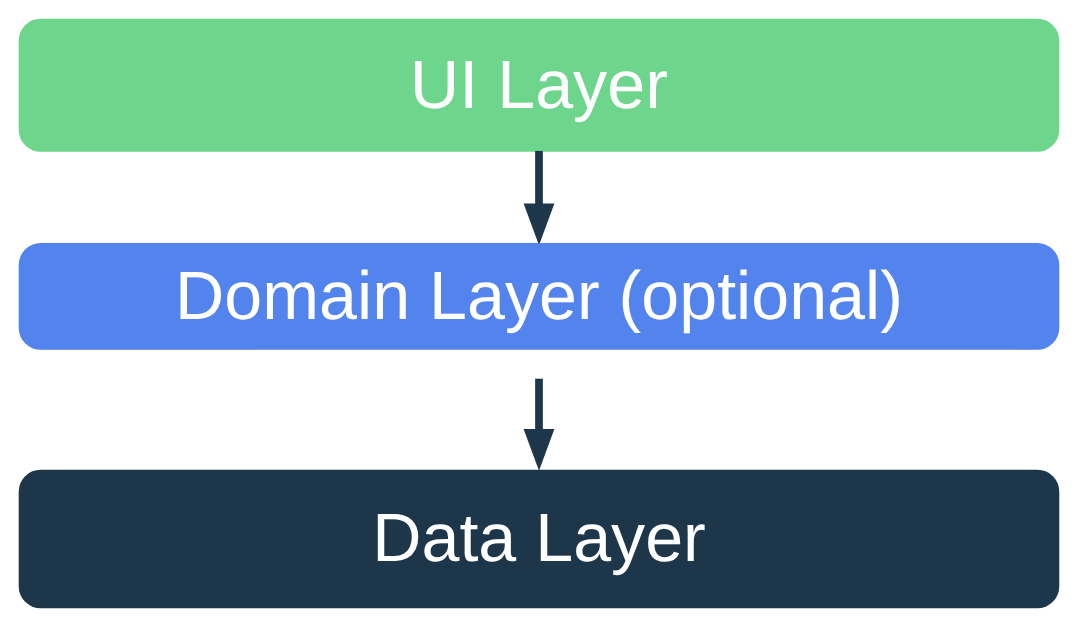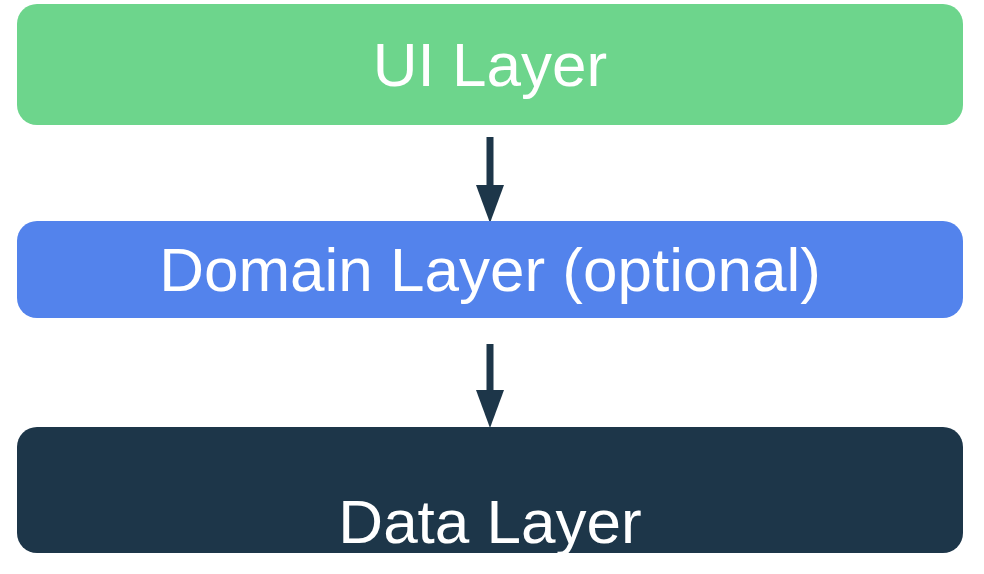--- a/index.html
+++ b/index.html
@@ -19,21 +19,21 @@
   }
   .layer-box {
     position: absolute;
     left: 17px;
     width: 946px;
     border-radius: 20px;
     display: flex;
     align-items: center;
     justify-content: center;
   }
-  .box-ui     { top: 4px;  height: 121px; }
+  .box-ui     { top: 17px;  height: 121px; }
   .box-domain { top: 221px; height: 97px; }
   .box-data   { top: 427px; height: 126px; }
   .layer-label {
     font-size: 62px;
     line-height: 1;
     letter-spacing: 0px;
     white-space: nowrap;
     user-select: none;
   }
   .arrow {
@@ -61,17 +61,17 @@
 
   <div class="layer-box box-domain" style="background-color: rgb(83, 131, 236);">
     <span class="layer-label" style="color: rgb(255, 255, 255);">Domain Layer (optional)</span>
   </div>
 
   <svg class="arrow arrow-2" viewBox="0 0 40 84" preserveAspectRatio="none">
     <rect x="16.5" y="0" width="7" height="50" fill="#1D3649"></rect>
     <polygon points="6,46 34,46 20,84" fill="#1D3649"></polygon>
   </svg>
 
-  <div class="layer-box box-data" style="background-color: rgb(29, 54, 73); align-items: flex-end;">
+  <div class="layer-box box-data" style="background-color: rgb(29, 54, 73);">
     <span class="layer-label" style="color: rgb(255, 255, 255);">Data Layer</span>
   </div>
 
 </div>
 
 </body></html>

